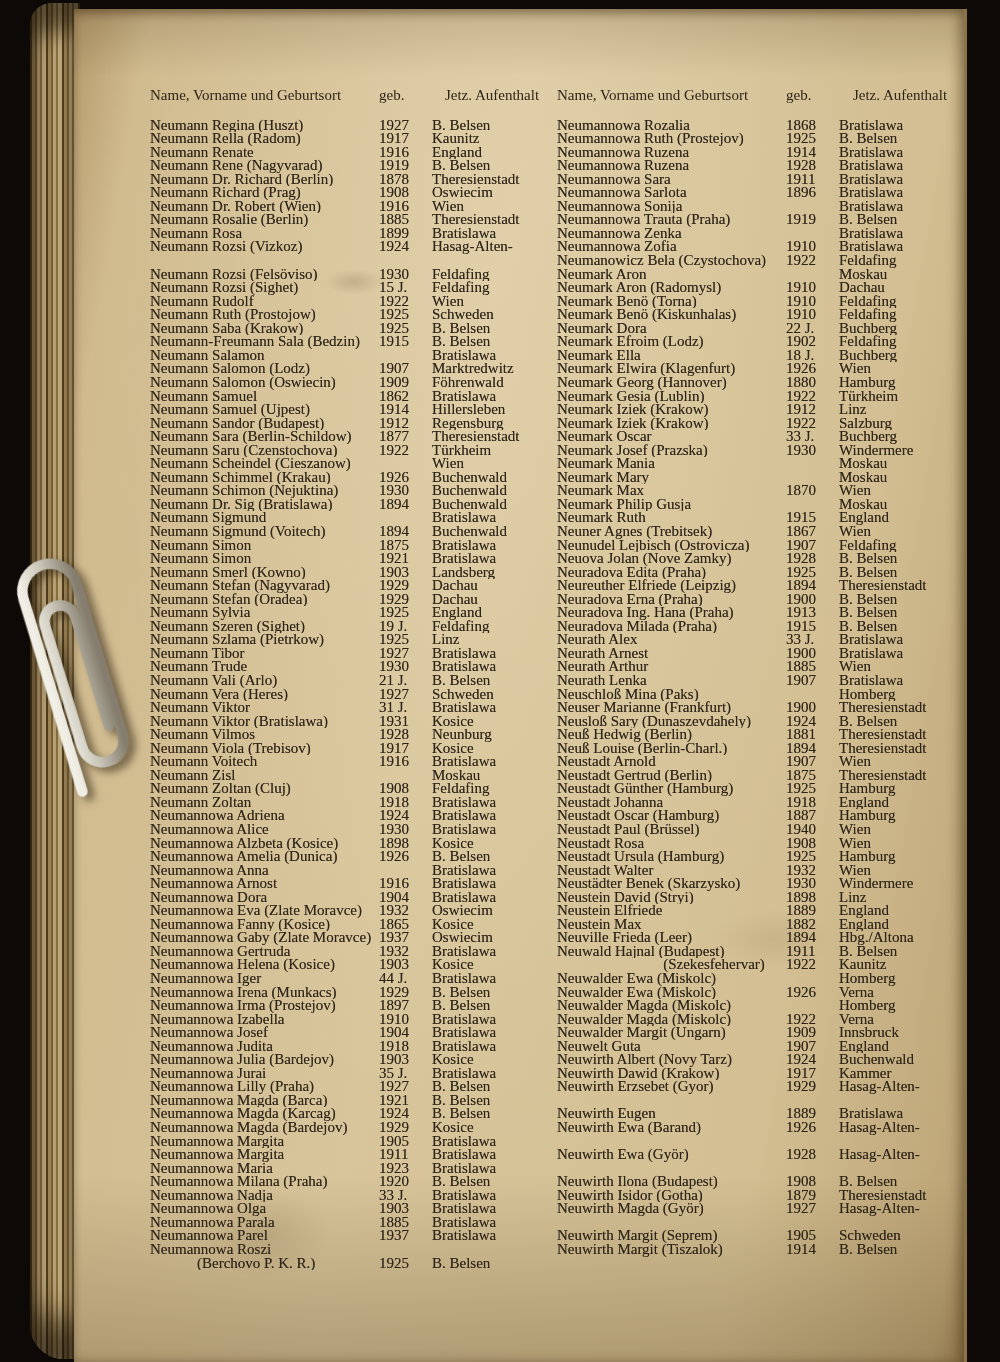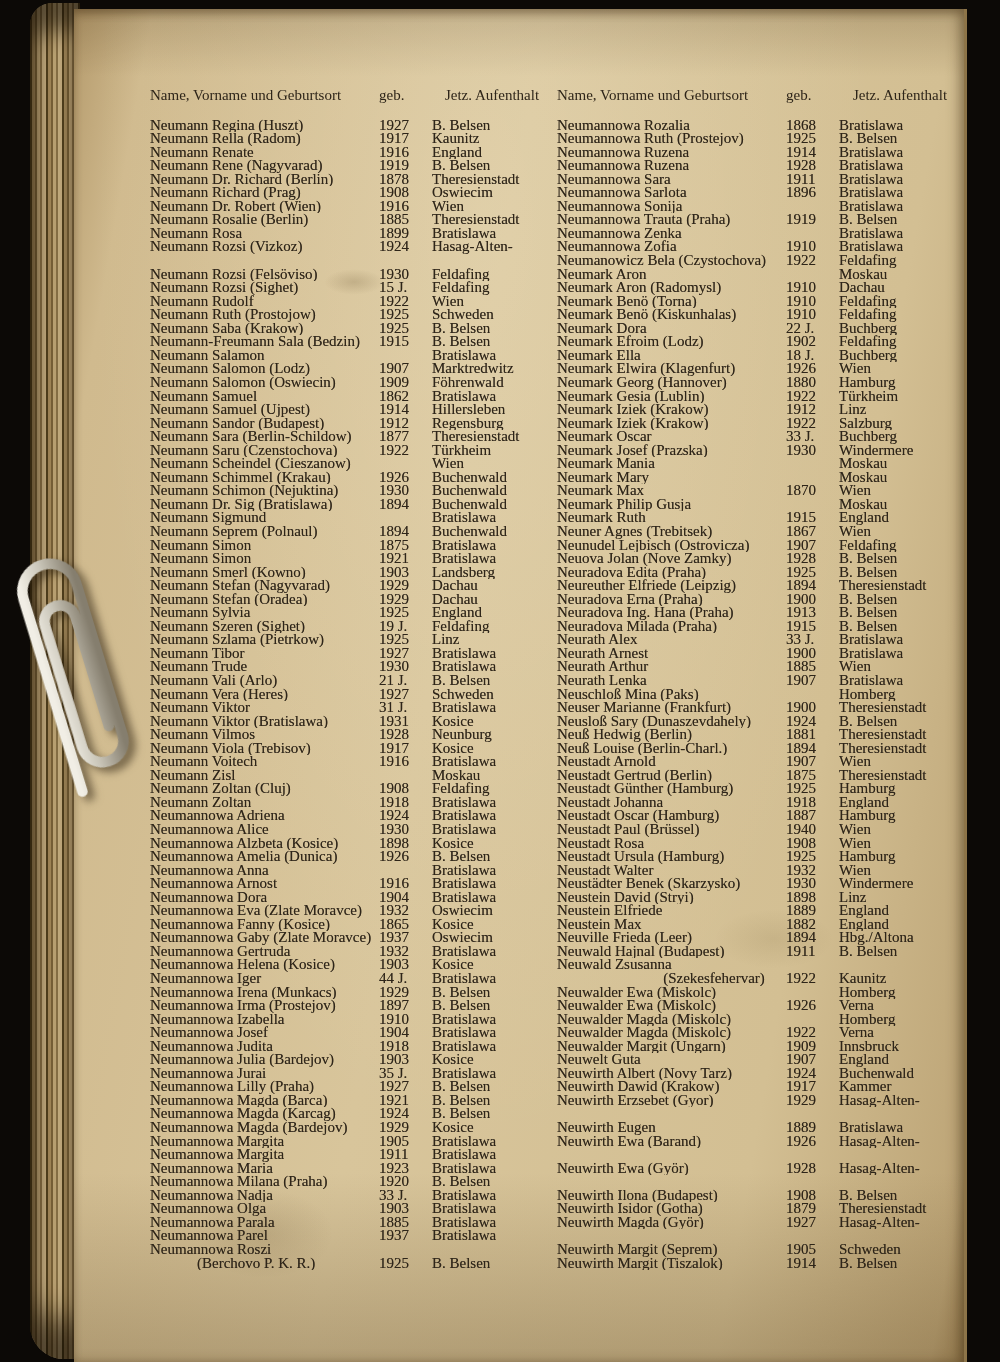--- a/index.html
+++ b/index.html
@@ -216,21 +216,21 @@
           <span class="c-name">Neumann Dr. Sig (Bratislawa)</span>
           <span class="c-geb">1894</span>
           <span class="c-ort">Buchenwald</span>
         </div>
         <div class="row">
           <span class="c-name">Neumann Sigmund</span>
           <span class="c-geb"></span>
           <span class="c-ort">Bratislawa</span>
         </div>
         <div class="row">
-          <span class="c-name">Neumann Seprem (Polnaul)</span>
+          <span class="c-name">Neumann Sigmund (Voitech)</span>
           <span class="c-geb">1894</span>
           <span class="c-ort">Buchenwald</span>
         </div>
         <div class="row">
           <span class="c-name">Neumann Simon</span>
           <span class="c-geb">1875</span>
           <span class="c-ort">Bratislawa</span>
         </div>
         <div class="row">
           <span class="c-name">Neumann Simon</span>
@@ -809,25 +809,20 @@
         </div>
         <div class="row">
           <span class="c-name">Neuville Frieda (Leer)</span>
           <span class="c-geb">1894</span>
           <span class="c-ort">Hbg./Altona</span>
         </div>
         <div class="row">
           <span class="c-name">Neuwald Hajnal (Budapest)</span>
           <span class="c-geb">1911</span>
           <span class="c-ort">B. Belsen</span>
-        </div>
-        <div class="row">
-          <span class="c-name">Neuwald Zsusanna</span>
-          <span class="c-geb"></span>
-          <span class="c-ort"></span>
         </div>
         <div class="row n2">
           <span class="c-name">(Szekesfehervar)</span>
           <span class="c-geb">1922</span>
           <span class="c-ort">Kaunitz</span>
         </div>
         <div class="row">
           <span class="c-name">Neuwalder Ewa (Miskolc)</span>
           <span class="c-geb"></span>
           <span class="c-ort">Homberg</span>

